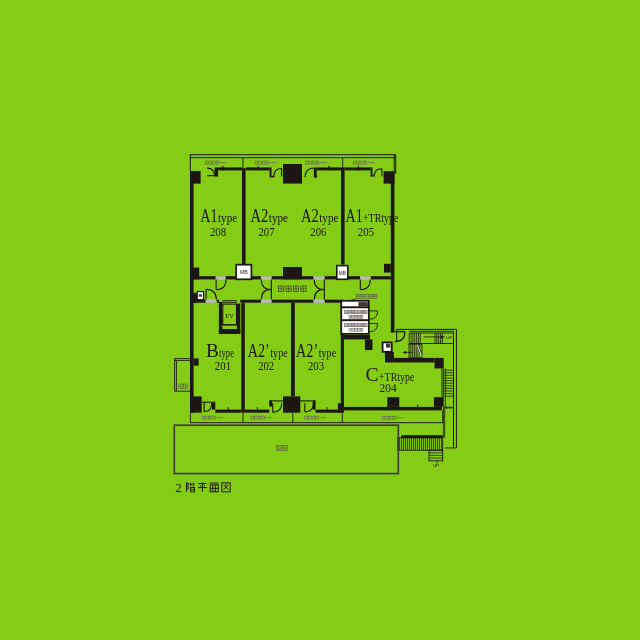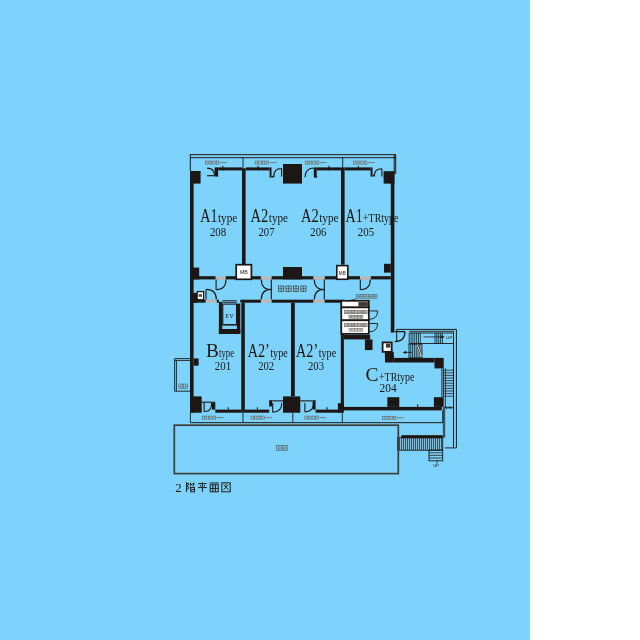--- a/index.html
+++ b/index.html
@@ -1,14 +1,14 @@
 <!DOCTYPE html>
 <html><head><meta charset="utf-8"><style>
 html,body{margin:0;padding:0;background:#ffffff;}
-#page{width:530px;height:640px;position:relative;background:#7dd3fc;}
+#page{width:640px;height:640px;position:relative;background:#84cc16;}
 text{font-family:"Liberation Serif",serif;fill:#1c1714;}
 .sans{font-family:"Liberation Sans",sans-serif;}
 </style></head><body>
 <div id="page">
 <svg width="640" height="640" viewBox="0 0 640 640">
 
 <line x1="189.9" y1="154.7" x2="396.0" y2="154.7" stroke="#1c1714" stroke-width="1.0"></line>
 
 <line x1="189.9" y1="157.7" x2="396.0" y2="157.7" stroke="#1c1714" stroke-width="1.0"></line>
 

